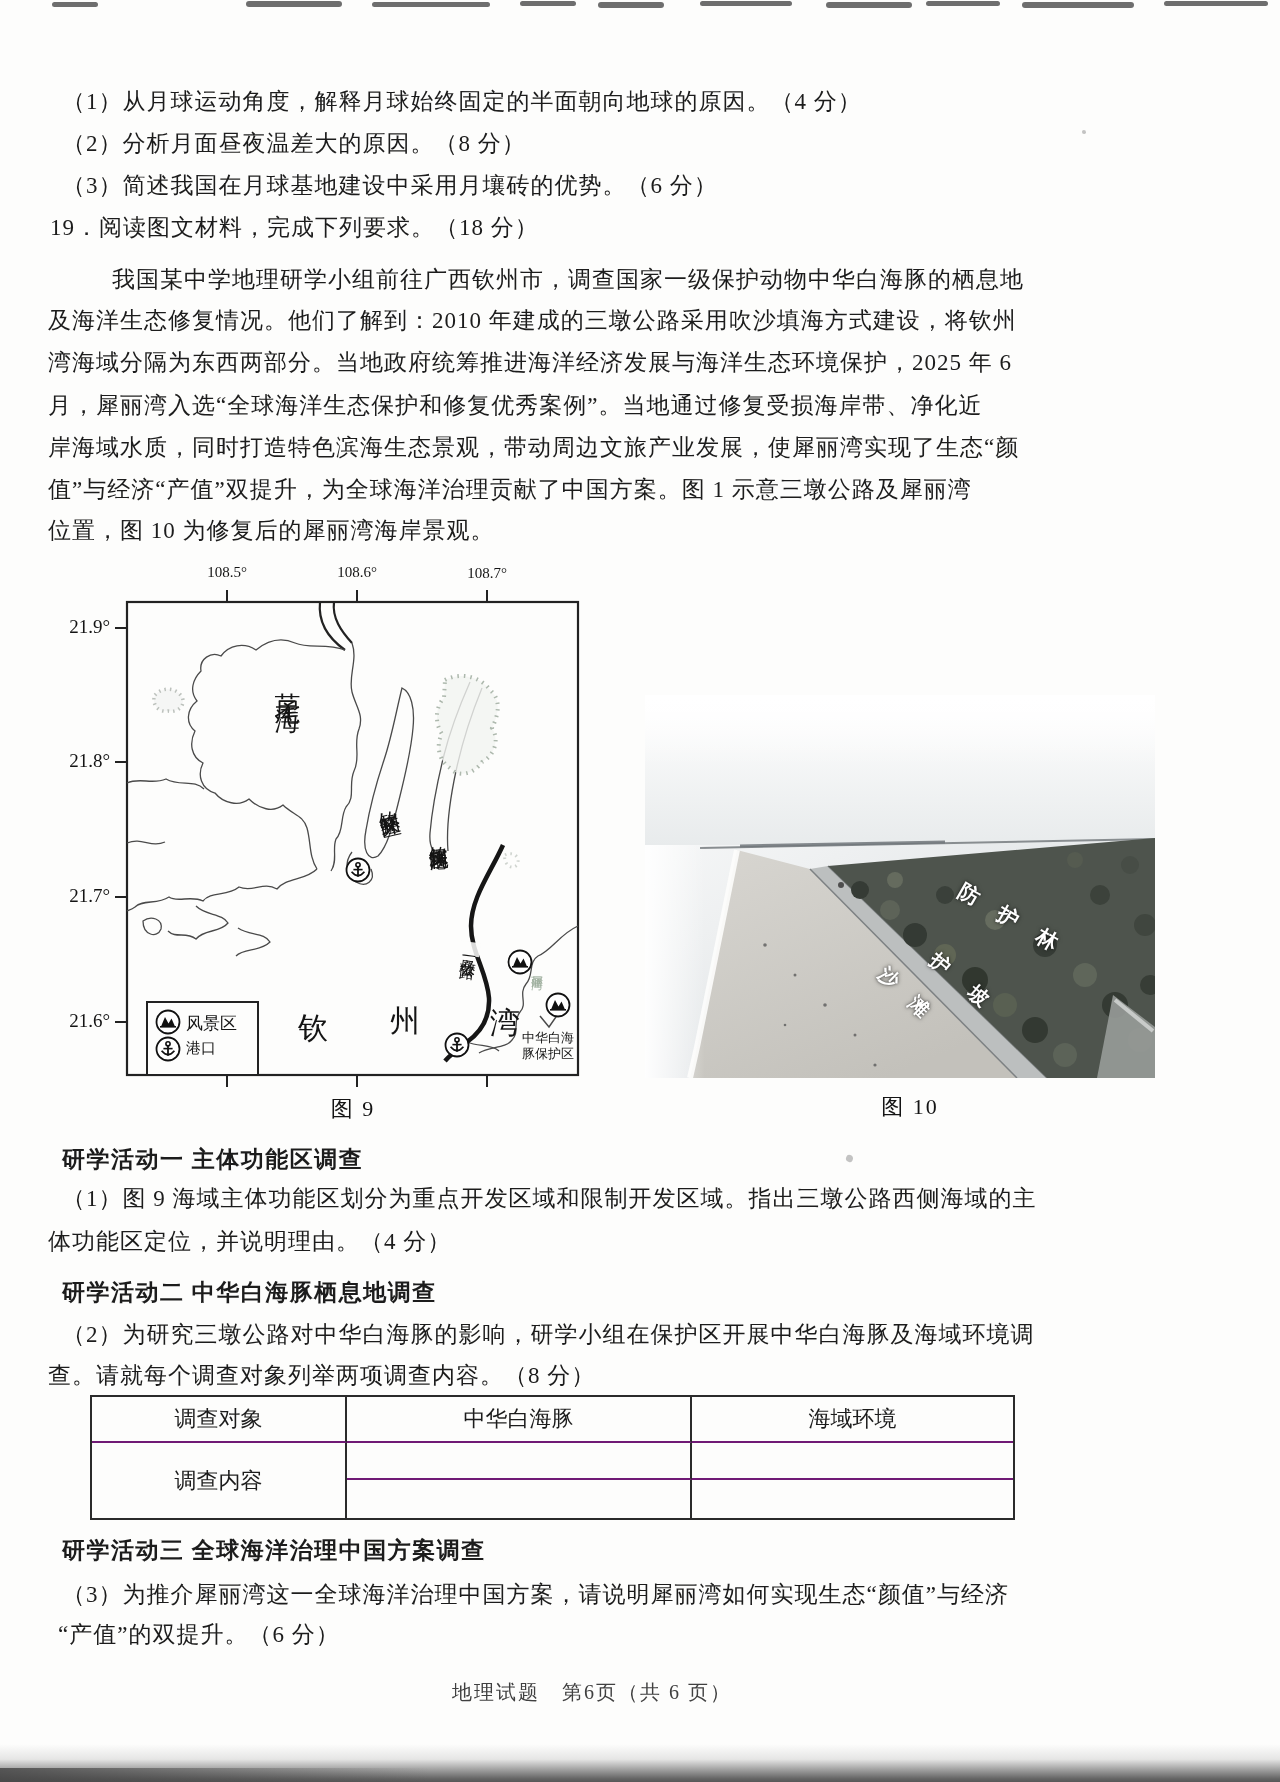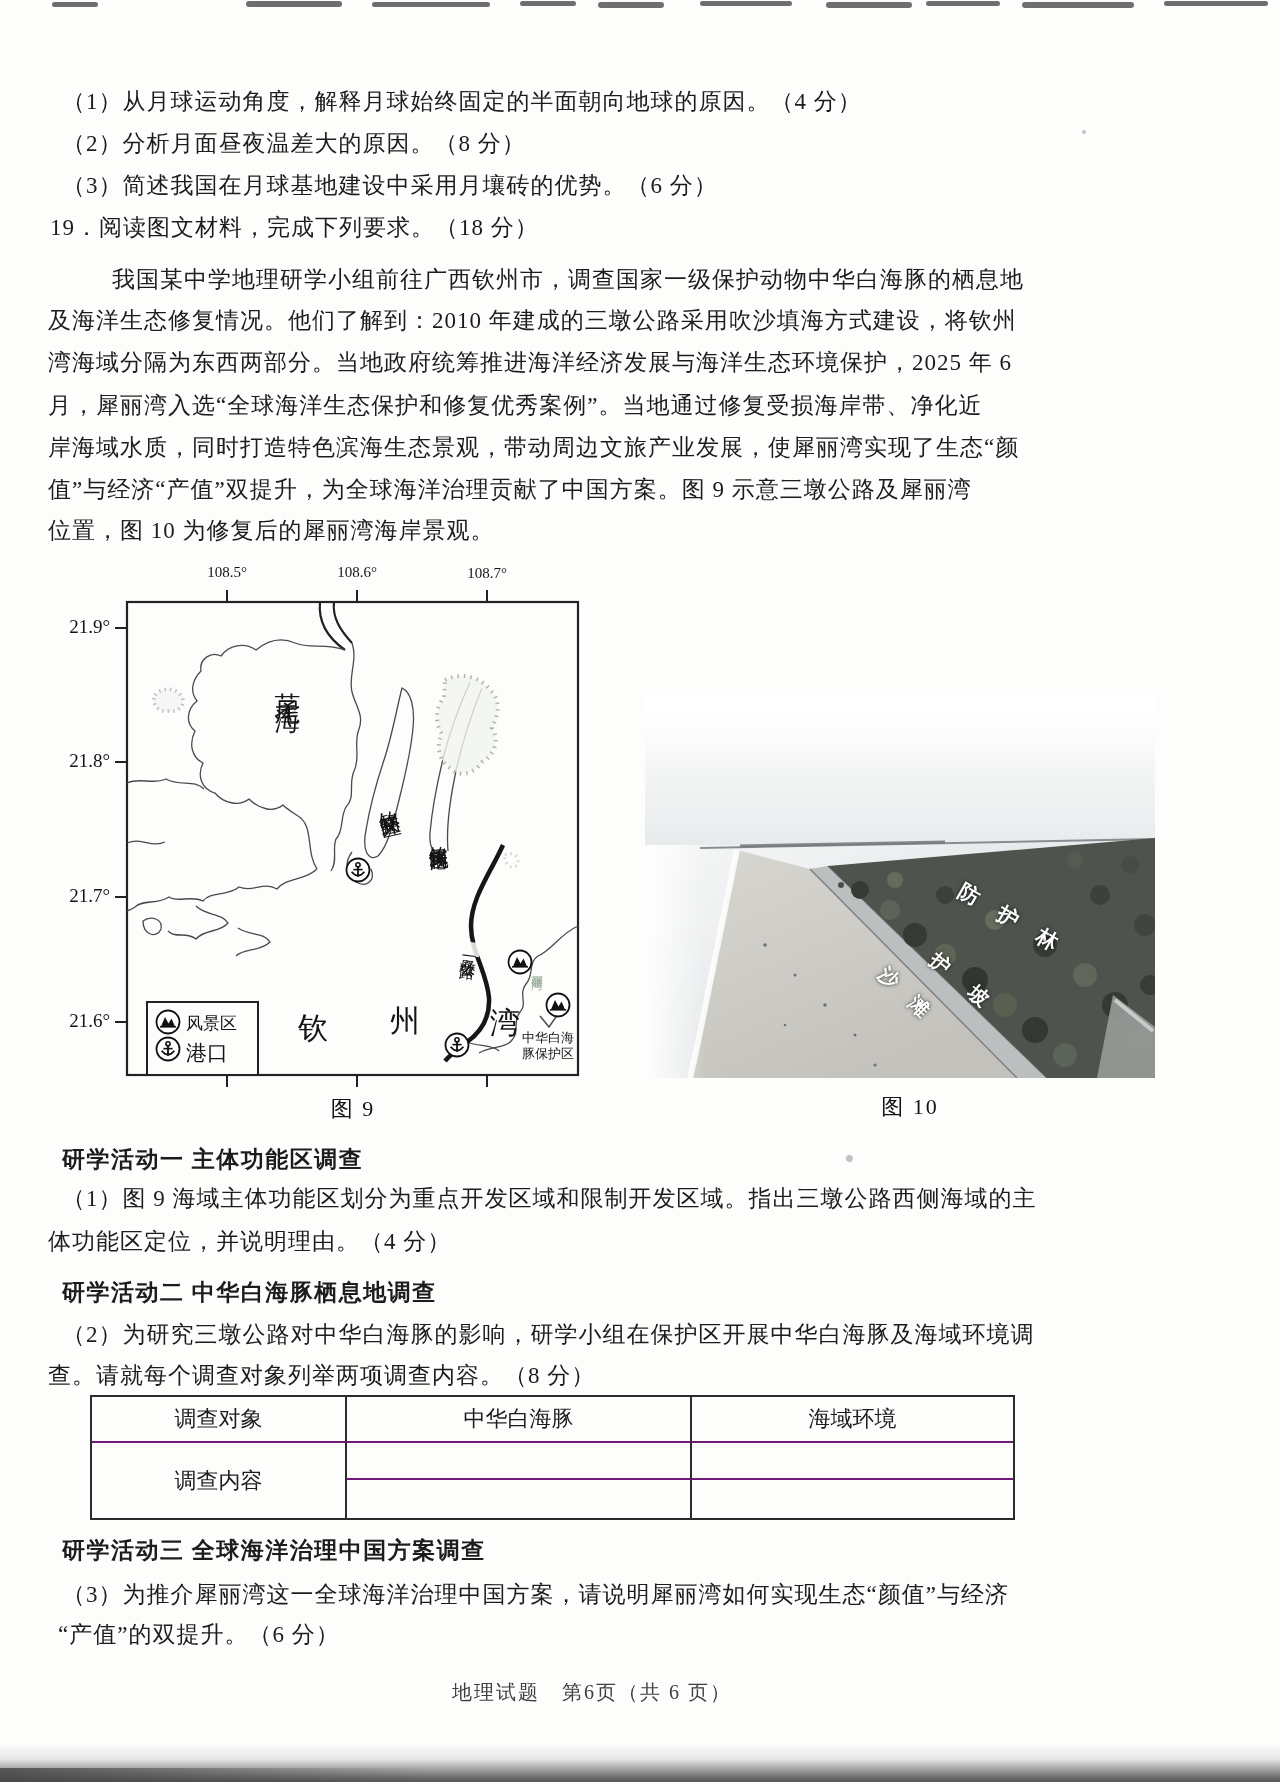--- a/index.html
+++ b/index.html
@@ -118,21 +118,21 @@
   <div class="t" style="left:62px;top:88px;">（1）从月球运动角度，解释月球始终固定的半面朝向地球的原因。（4 分）</div>
   <div class="t" style="left:62px;top:130px;">（2）分析月面昼夜温差大的原因。（8 分）</div>
   <div class="t" style="left:62px;top:172px;">（3）简述我国在月球基地建设中采用月壤砖的优势。（6 分）</div>
   <div class="t" style="left:50px;top:214px;">19．阅读图文材料，完成下列要求。（18 分）</div>
 
   <div class="t" style="left:112px;top:266px;">我国某中学地理研学小组前往广西钦州市，调查国家一级保护动物中华白海豚的栖息地</div>
   <div class="t" style="left:48px;top:307px;">及海洋生态修复情况。他们了解到：2010 年建成的三墩公路采用吹沙填海方式建设，将钦州</div>
   <div class="t" style="left:48px;top:349px;">湾海域分隔为东西两部分。当地政府统筹推进海洋经济发展与海洋生态环境保护，2025 年 6</div>
   <div class="t" style="left:48px;top:434px;">岸海域水质，同时打造特色滨海生态景观，带动周边文旅产业发展，使犀丽湾实现了生态“颜</div>
   <div class="t" style="left:48px;top:392px;">月，犀丽湾入选“全球海洋生态保护和修复优秀案例”。当地通过修复受损海岸带、净化近</div>
-  <div class="t" style="left:48px;top:476px;">值”与经济“产值”双提升，为全球海洋治理贡献了中国方案。图 9 示意三墩公路及犀丽湾</div>
+  <div class="t" style="left:48px;top:476px;">值”与经济“产值”双提升，为全球海洋治理贡献了中国方案。图 1 示意三墩公路及犀丽湾</div>
   <div class="t" style="left:48px;top:517px;">位置，图 10 为修复后的犀丽湾海岸景观。</div>
 
   <div class="mlabel axis" style="left:187px;top:564px;">108.5°</div>
   <div class="mlabel axis" style="left:317px;top:564px;">108.6°</div>
   <div class="mlabel axis" style="left:447px;top:565px;">108.7°</div>
   <div class="mlabel lat" style="left:56px;top:616px;">21.9°</div>
   <div class="mlabel lat" style="left:56px;top:750px;">21.8°</div>
   <div class="mlabel lat" style="left:56px;top:885px;">21.7°</div>
   <div class="mlabel lat" style="left:56px;top:1010px;">21.6°</div>
 
@@ -141,21 +141,21 @@
   <div class="mlabel vert" style="left:424px;top:832px;font-size:19px;letter-spacing:1px;transform:rotate(-4deg);">钦州保税港区</div>
   <div class="mlabel vert" style="left:459px;top:942px;font-size:16px;letter-spacing:3px;transform:rotate(7deg);background:rgba(253,253,252,.85);padding:1px 0;">三墩公路</div>
   <div class="mlabel" style="left:298px;top:1008px;font-size:30px;">钦</div>
   <div class="mlabel" style="left:390px;top:1001px;font-size:30px;">州</div>
   <div class="mlabel" style="left:490px;top:1003px;font-size:30px;">湾</div>
   <div class="mlabel" style="left:522px;top:1030px;font-size:13px;line-height:16px;">中华白海</div>
   <div class="mlabel" style="left:522px;top:1046px;font-size:13px;line-height:16px;">豚保护区</div>
   <div class="mlabel vert" style="left:528px;top:966px;font-size:12px;color:#7f957f;opacity:.75;letter-spacing:1px;">犀丽湾</div>
 
   <div class="mlabel" style="left:186px;top:1012px;font-size:17px;">风景区</div>
-  <div class="mlabel" style="left:186px;top:1039px;font-size:21px;">港口</div>
+  <div class="mlabel" style="left:186px;top:1039px;font-size:15px;">港口</div>
 
   <div class="mlabel cap" style="left:313px;top:1094px;width:80px;">图 9</div>
   <div class="mlabel cap" style="left:863px;top:1092px;width:94px;">图 10</div>
 
   <div class="photo">
     <svg width="510" height="383" viewBox="0 0 510 383" style="left:0;top:0;">
       <defs>
         <linearGradient id="seaGrad" x1="0" y1="0" x2="0.75" y2="1">
           <stop offset="0" stop-color="#ffffff"></stop>
             <stop offset="0.45" stop-color="#eef0f1"></stop>

